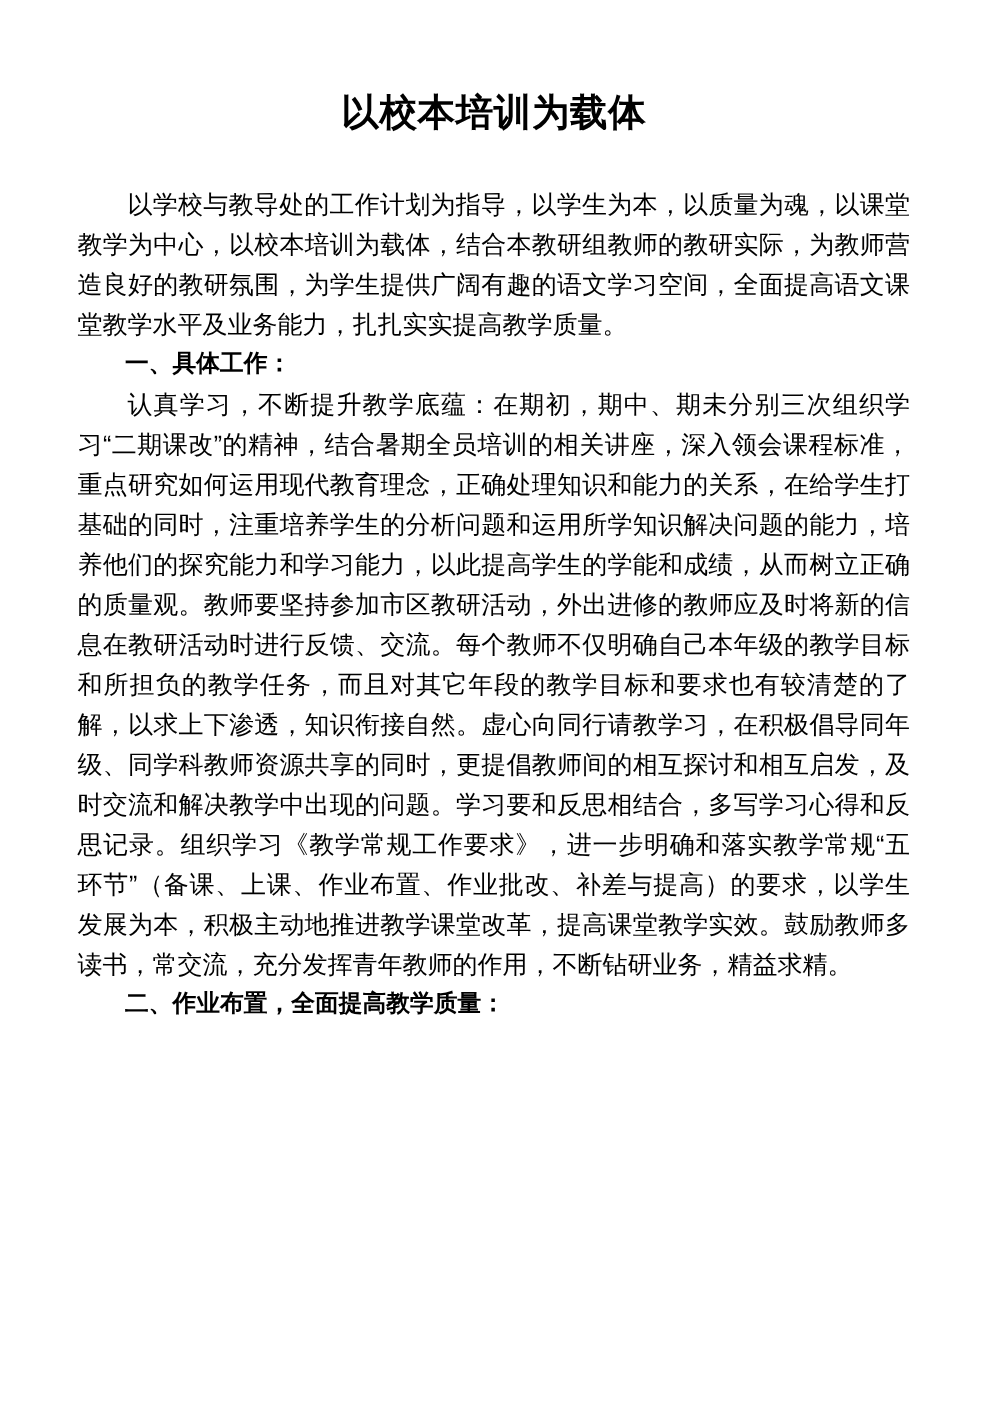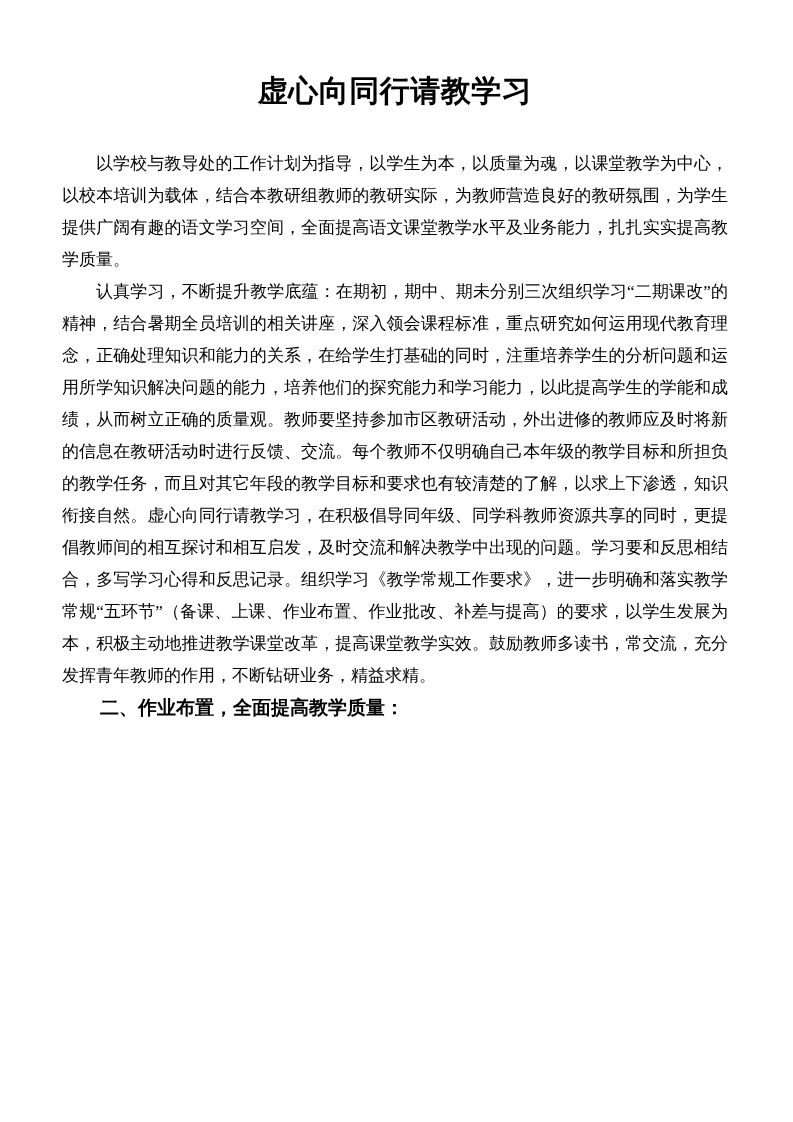--- a/index.html
+++ b/index.html
@@ -24,46 +24,47 @@
   .doc-title {
     font-family: "Liberation Sans", "DejaVu Sans", sans-serif;
     font-weight: bold;
     font-size: 30px;
     line-height: 35px;
     text-align: center;
     margin: 0 0 40px 0;
     letter-spacing: 0.5px;
   }
   .block {
-    font-family: Liberation Serif, serif;
-    font-size: 17px;
+    font-family: Liberation Sans, sans-serif;
+    font-size: 20px;
     line-height: 32px;
     text-align: justify;
     text-justify: inter-ideograph;
     text-indent: 2em;
     margin: 0;
   }
   .block.heading {
     font-weight: bold;
     font-family: "Liberation Sans", "DejaVu Sans", sans-serif;
     font-size: 19px;
   }
 </style>
 </head>
 <body>
 
 <div class="page">
   <div class="doc">
 
     <h1 class="doc-title">
-      <div>虚心向同行请教学习</div>
+      <div>以校本培训为载体</div>
     </h1>
 
     <p class="block paragraph">以学校与教导处的工作计划为指导，以学生为本，以质量为魂，以课堂教学为中心，以校本培训为载体，结合本教研组教师的教研实际，为教师营造良好的教研氛围，为学生提供广阔有趣的语文学习空间，全面提高语文课堂教学水平及业务能力，扎扎实实提高教学质量。</p>
 
+    <p class="block heading">一、具体工作：</p>
 
     <p class="block paragraph">认真学习，不断提升教学底蕴：在期初，期中、期未分别三次组织学习“二期课改”的精神，结合暑期全员培训的相关讲座，深入领会课程标准，重点研究如何运用现代教育理念，正确处理知识和能力的关系，在给学生打基础的同时，注重培养学生的分析问题和运用所学知识解决问题的能力，培养他们的探究能力和学习能力，以此提高学生的学能和成绩，从而树立正确的质量观。教师要坚持参加市区教研活动，外出进修的教师应及时将新的信息在教研活动时进行反馈、交流。每个教师不仅明确自己本年级的教学目标和所担负的教学任务，而且对其它年段的教学目标和要求也有较清楚的了解，以求上下渗透，知识衔接自然。虚心向同行请教学习，在积极倡导同年级、同学科教师资源共享的同时，更提倡教师间的相互探讨和相互启发，及时交流和解决教学中出现的问题。学习要和反思相结合，多写学习心得和反思记录。组织学习《教学常规工作要求》，进一步明确和落实教学常规“五环节”（备课、上课、作业布置、作业批改、补差与提高）的要求，以学生发展为本，积极主动地推进教学课堂改革，提高课堂教学实效。鼓励教师多读书，常交流，充分发挥青年教师的作用，不断钻研业务，精益求精。</p>
 
     <p class="block heading">二、作业布置，全面提高教学质量：</p>
 
 
   </div>
 </div>
 
 </body></html>

